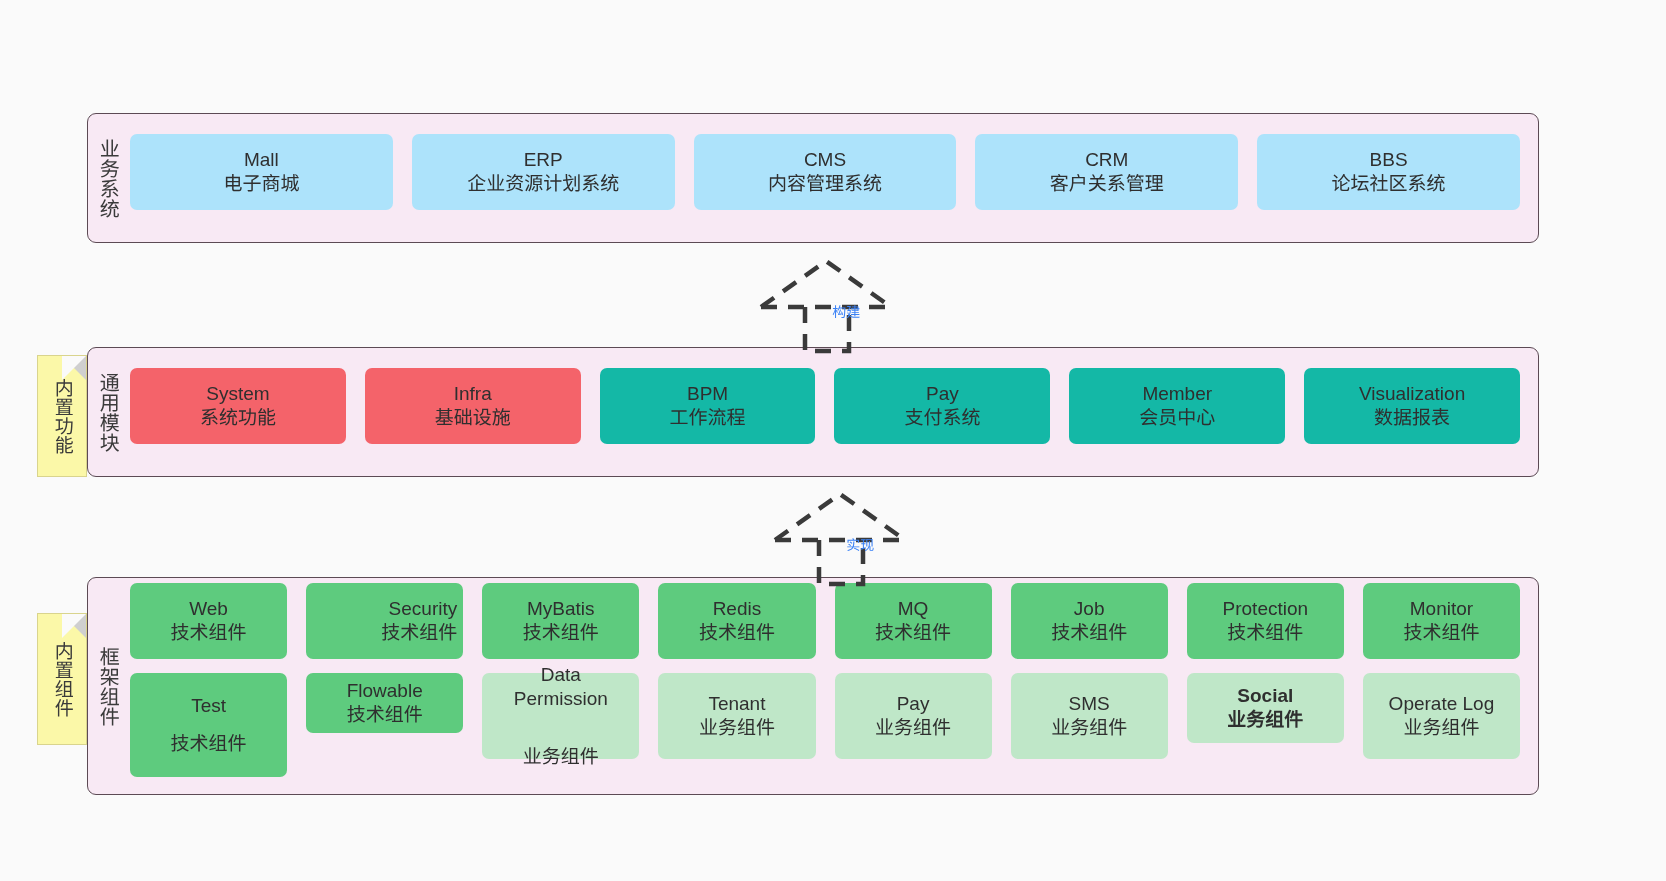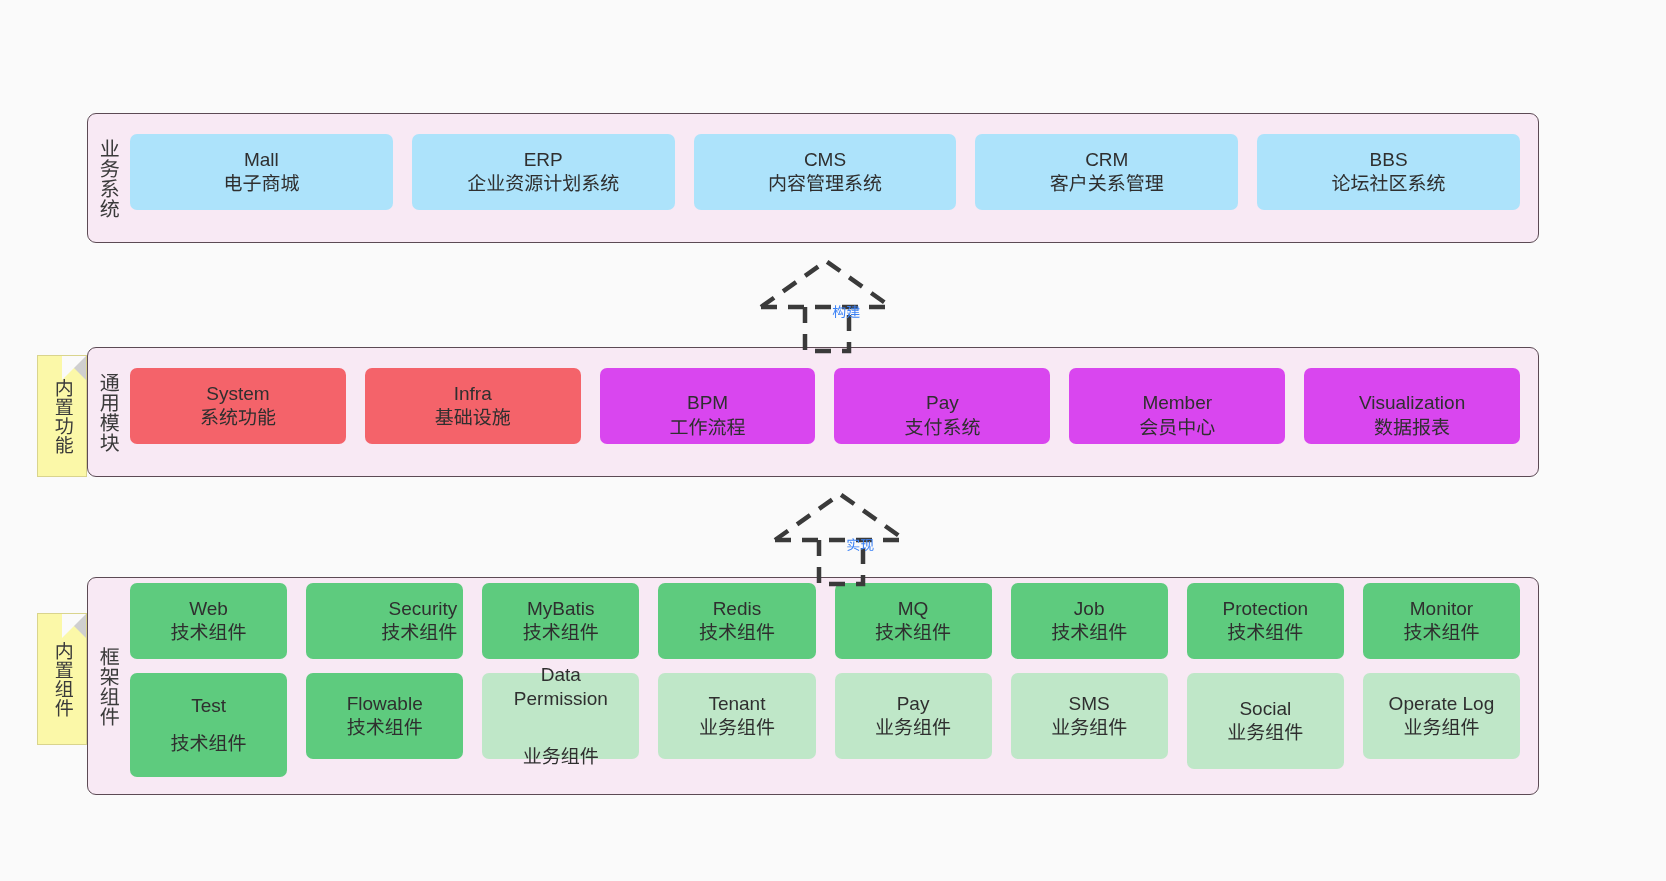--- a/index.html
+++ b/index.html
@@ -66,21 +66,21 @@
     box-sizing:border-box;
     padding:4px 6px;
     user-select:none;
   }
   .cell .en{display:block;}
   .cell .cn{display:block;}
 
   
   .c-blue        {background:#ade3fb;}
   .c-red         {background:#f4636a;}
-  .c-pink        {background:#d946ef;justify-content:flex-end;}
+  .c-pink        {background:#14b8a6;}
   .c-green       {background:#5ecb7e;}
   .c-green-light {background:#bfe7c8;}
 
   
   .note{
     position:absolute;
     box-sizing:border-box;
     background:#fbf8a8;
     border:1px solid #d9d48d;
     display:flex;
@@ -264,41 +264,41 @@
           <span class="en">Monitor</span>
           <span class="cn">技术组件</span>
         </div>
       </div>
 
       <div class="row">
         <div class="cell c-green" style="height:104px;gap:13px;">
           <span class="en">Test</span>
           <span class="cn">技术组件</span>
         </div>
-        <div class="cell c-green" style="height:86px;">
+        <div class="cell c-green" style="height:60px;">
           <span class="en">Flowable</span>
           <span class="cn">技术组件</span>
         </div>
         <div class="cell c-green-light" style="height:86px;gap:33px;">
           <span class="en" style="max-width:7.2em;">Data Permission</span>
           <span class="cn">业务组件</span>
         </div>
         <div class="cell c-green-light" style="height:86px;">
           <span class="en">Tenant</span>
           <span class="cn">业务组件</span>
         </div>
         <div class="cell c-green-light" style="height:86px;">
           <span class="en">Pay</span>
           <span class="cn">业务组件</span>
         </div>
         <div class="cell c-green-light" style="height:86px;">
           <span class="en">SMS</span>
           <span class="cn">业务组件</span>
         </div>
-        <div class="cell c-green-light" style="height:96px;">
+        <div class="cell c-green-light" style="height:70px;font-weight:bold;">
           <span class="en">Social</span>
           <span class="cn">业务组件</span>
         </div>
         <div class="cell c-green-light" style="height:86px;">
           <span class="en">Operate Log</span>
           <span class="cn">业务组件</span>
         </div>
       </div>
 
     </div>

